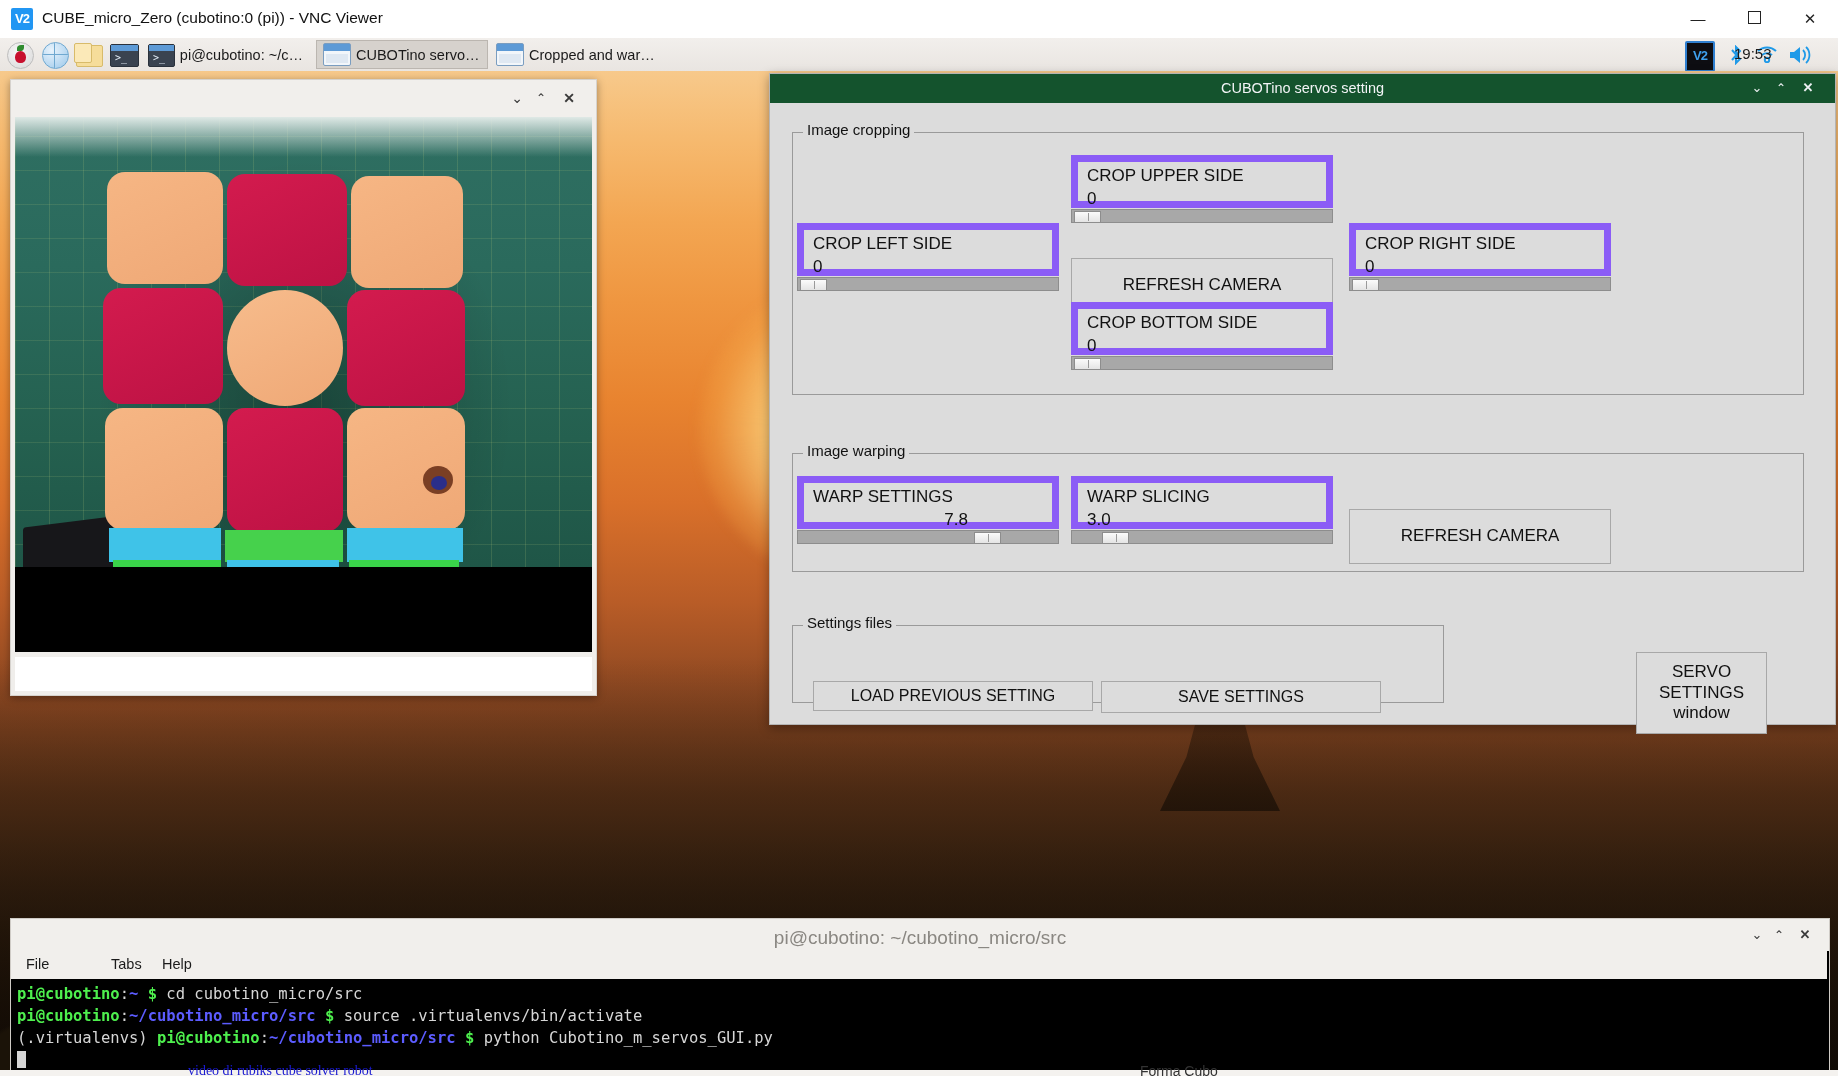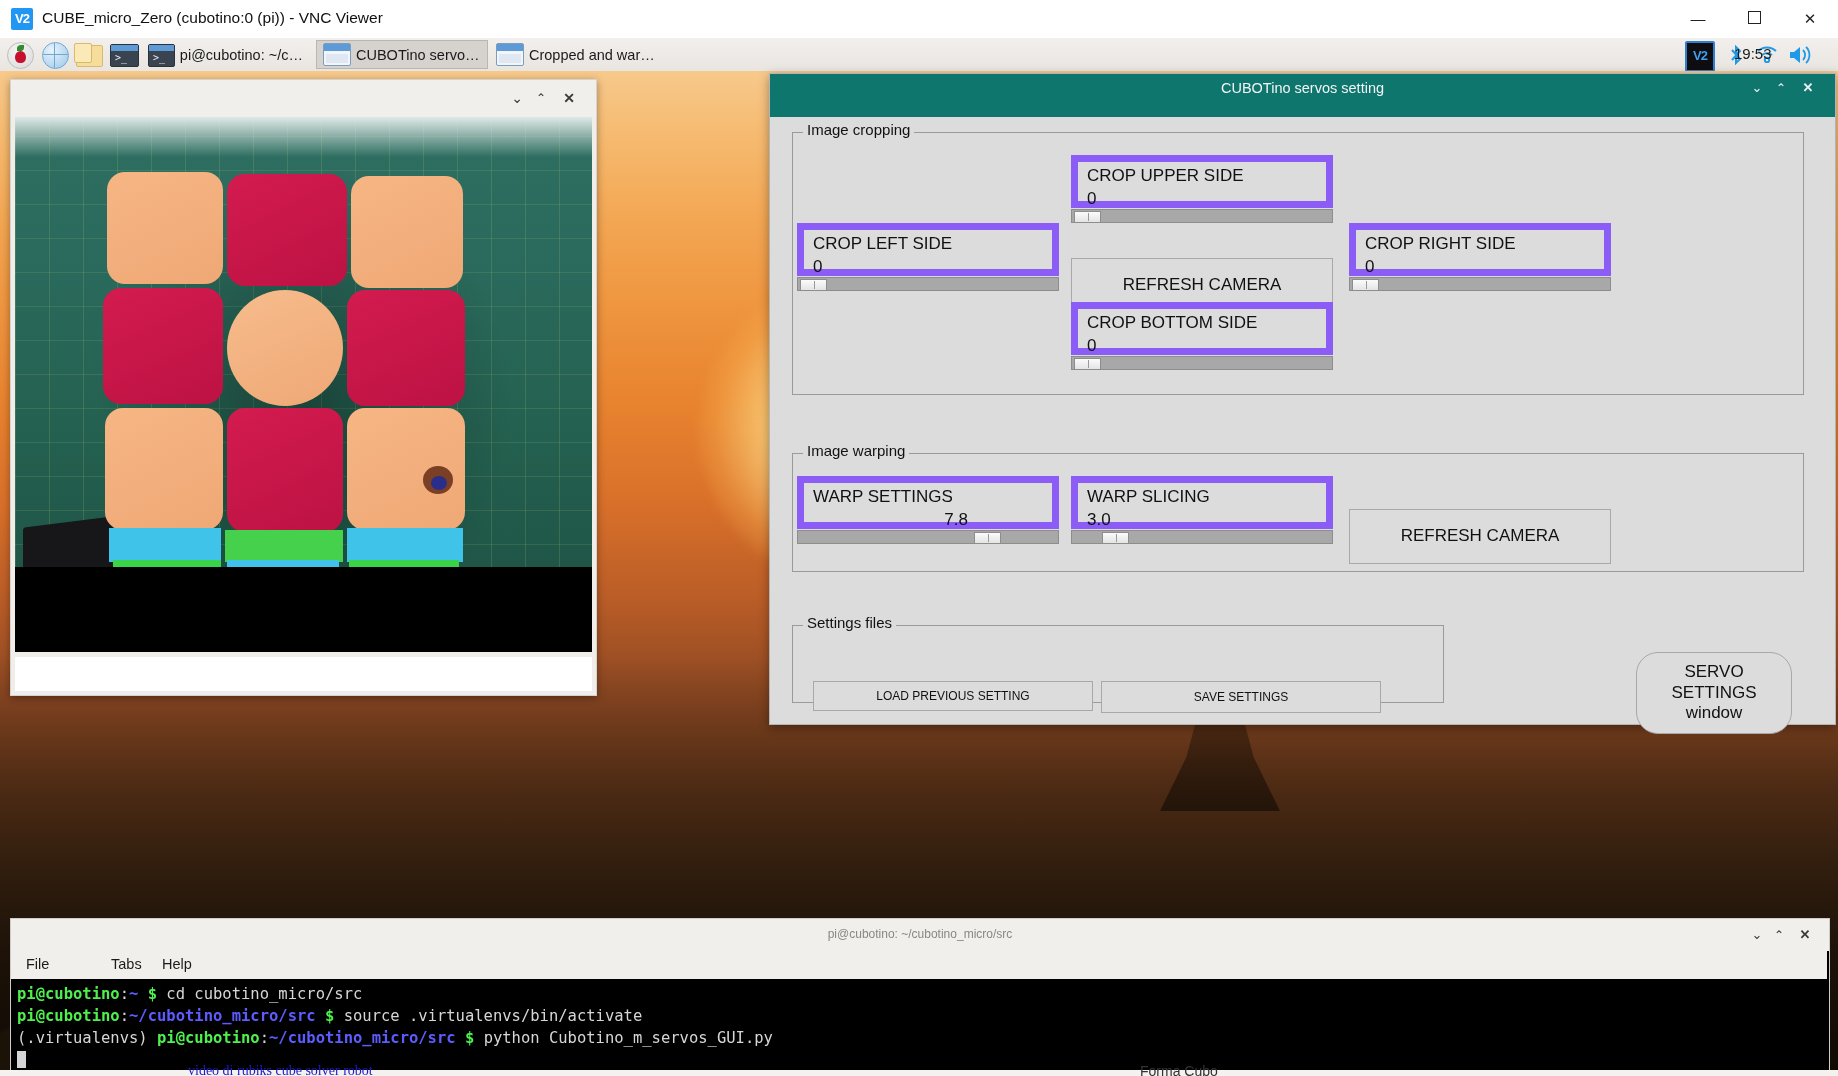--- a/index.html
+++ b/index.html
@@ -217,21 +217,21 @@
     position:absolute;left:4px;bottom:4px;width:577px;height:34px;background:#fff;
   }
 
   
   #dlg{
     position:absolute;left:769px;top:73px;width:1065px;height:650px;
     background:#dcdcdc;border:1px solid #b4b4b4;
     box-shadow:0 3px 10px rgba(0,0,0,.35);
   }
   #dlg-titlebar{
-    position:relative;height:43px;background:#0f766e;
+    position:relative;height:29px;background:#14532d;
   }
   #dlg-title{
     position:absolute;left:0;right:0;top:6px;text-align:center;
     font-size:14.5px;color:#f2f4f6;
   }
   .dlg-ctl{
     position:absolute;top:5px;width:20px;height:18px;text-align:center;
     font-size:13px;color:#eef1f4;line-height:18px;cursor:default;
   }
   #dlg-min{right:68px;}
@@ -278,33 +278,33 @@
   .scale .thumb::after{
     content:"";position:absolute;left:50%;top:1px;bottom:1px;width:1px;background:#9a9a9a;
   }
 
   
   .btn{
     position:absolute;background:#dcdcdc;border:1px solid #a8a8a8;
     box-sizing:border-box;display:flex;align-items:center;justify-content:center;
     font-size:17px;color:#111;text-align:center;cursor:default;line-height:1.22;margin-top:33px;
   }
-  .btn.small{font-size:12px;text-align:center;}
+  .btn.small{font-size:16px;text-align:center;}
 
   
   #term{
     position:absolute;left:10px;top:918px;width:1818px;height:152px;
     background:#000;border:1px solid #cfcbc6;
   }
   #term-titlebar{
     position:relative;height:32px;background:#f1efec;
   }
   #term-title{
     position:absolute;left:0;right:0;top:8px;text-align:center;
-    font-size:12px;color:#8a8782;
+    font-size:19px;color:#8a8782;
   }
   .term-ctl{
     position:absolute;top:7px;width:20px;height:18px;text-align:center;
     font-size:13px;color:#3a3a3a;line-height:18px;cursor:default;
   }
   #term-min{right:62px;}
   #term-max{right:40px;font-size:12px;}
   #term-cls{right:14px;font-weight:bold;}
   #term-menu{
     position:absolute;left:0;top:32px;width:1816px;height:28px;background:#f1efec;
@@ -538,21 +538,21 @@
 
     <div class="btn" id="btn-refresh-warp" style="left:556px;top:22px;width:262px;height:55px;">REFRESH CAMERA</div>
   </div>
 
   <div class="group" id="grp-files">
     <span class="glabel">Settings files</span>
     <div class="btn small" style="left:20px;top:22px;width:280px;height:30px;">LOAD PREVIOUS SETTING</div>
     <div class="btn small" style="left:308px;top:22px;width:280px;height:32px;">SAVE SETTINGS</div>
   </div>
 
-  <div class="btn" id="btn-servo" style="left:866px;top:545px;width:156px;height:82px;flex-direction:column;border-radius:22px;">
+  <div class="btn" id="btn-servo" style="left:866px;top:545px;width:131px;height:82px;flex-direction:column;">
     <span>SERVO</span>
     <span>SETTINGS</span>
     <span>window</span>
   </div>
 </div>
 
 <div id="term">
   <div id="term-titlebar">
     <div id="term-title">pi@cubotino: ~/cubotino_micro/src</div>
     <div class="term-ctl" id="term-min">⌄</div>

